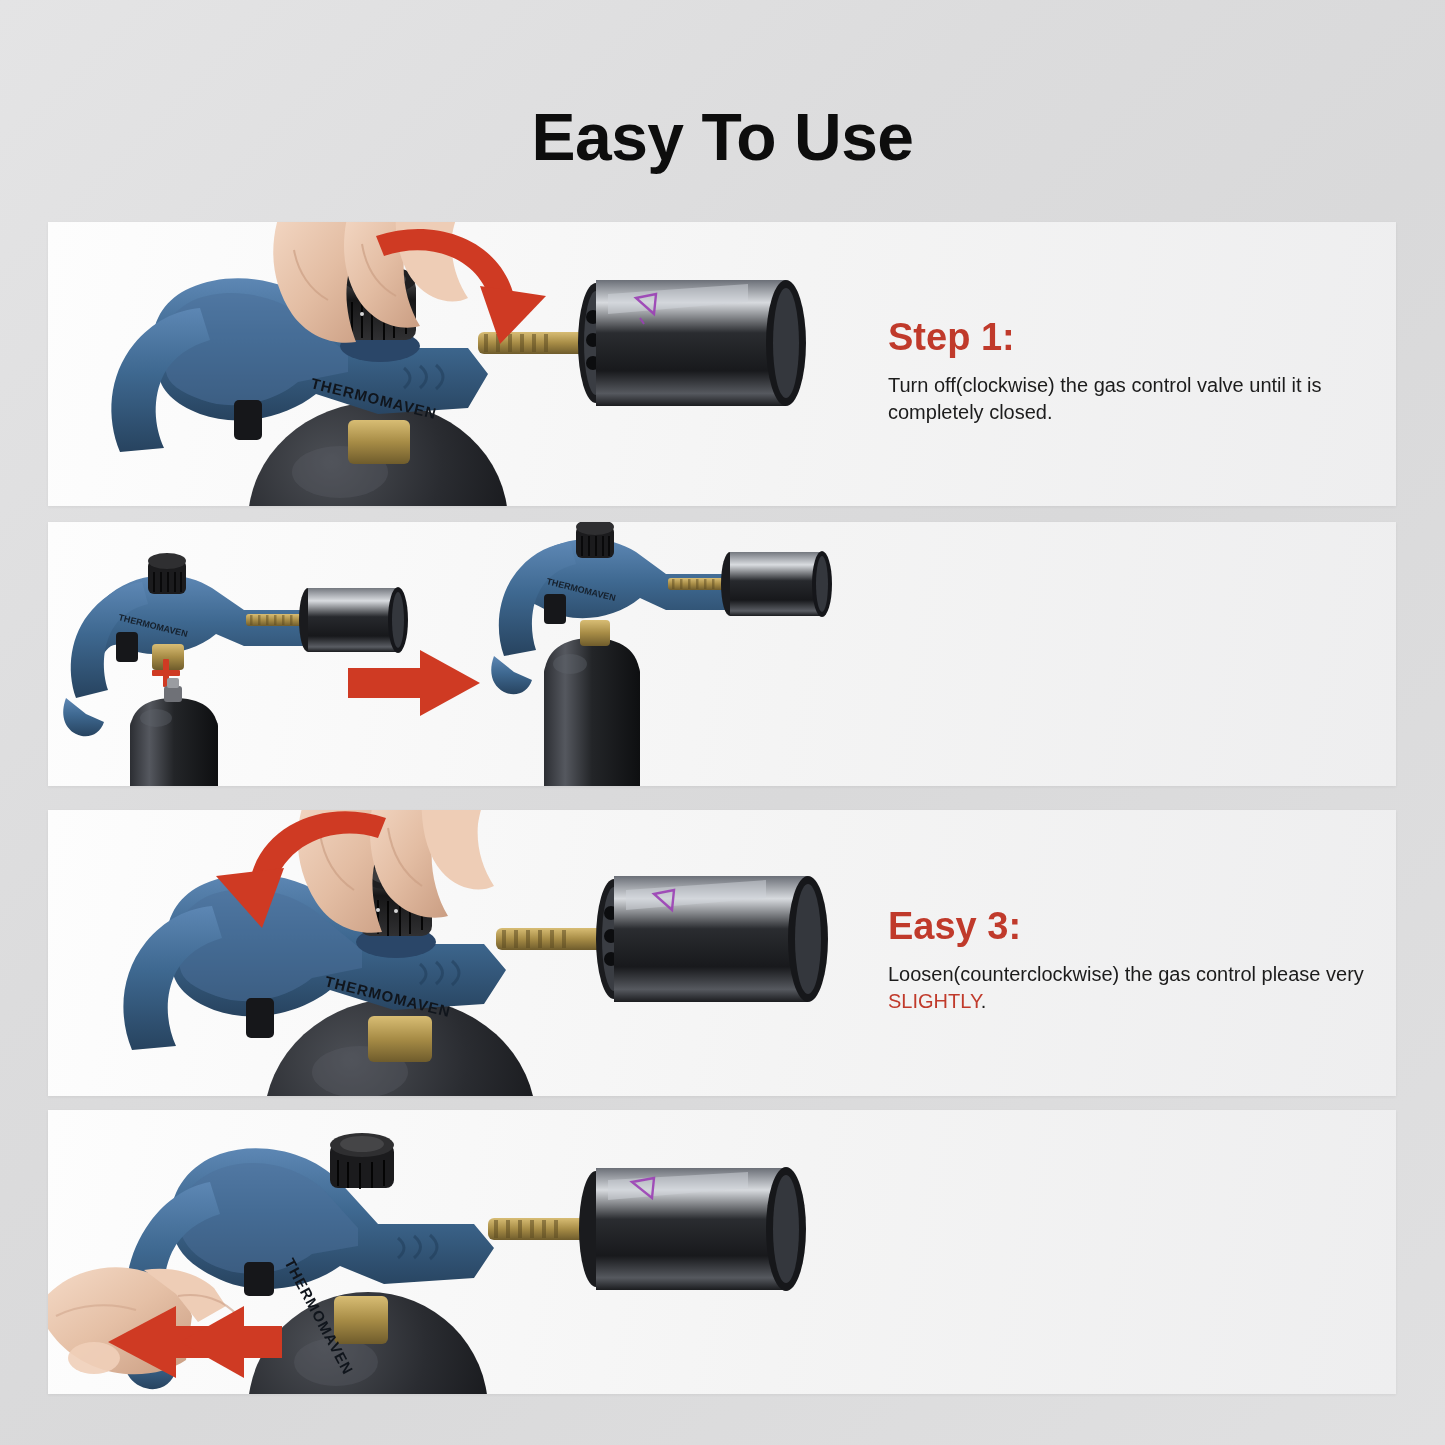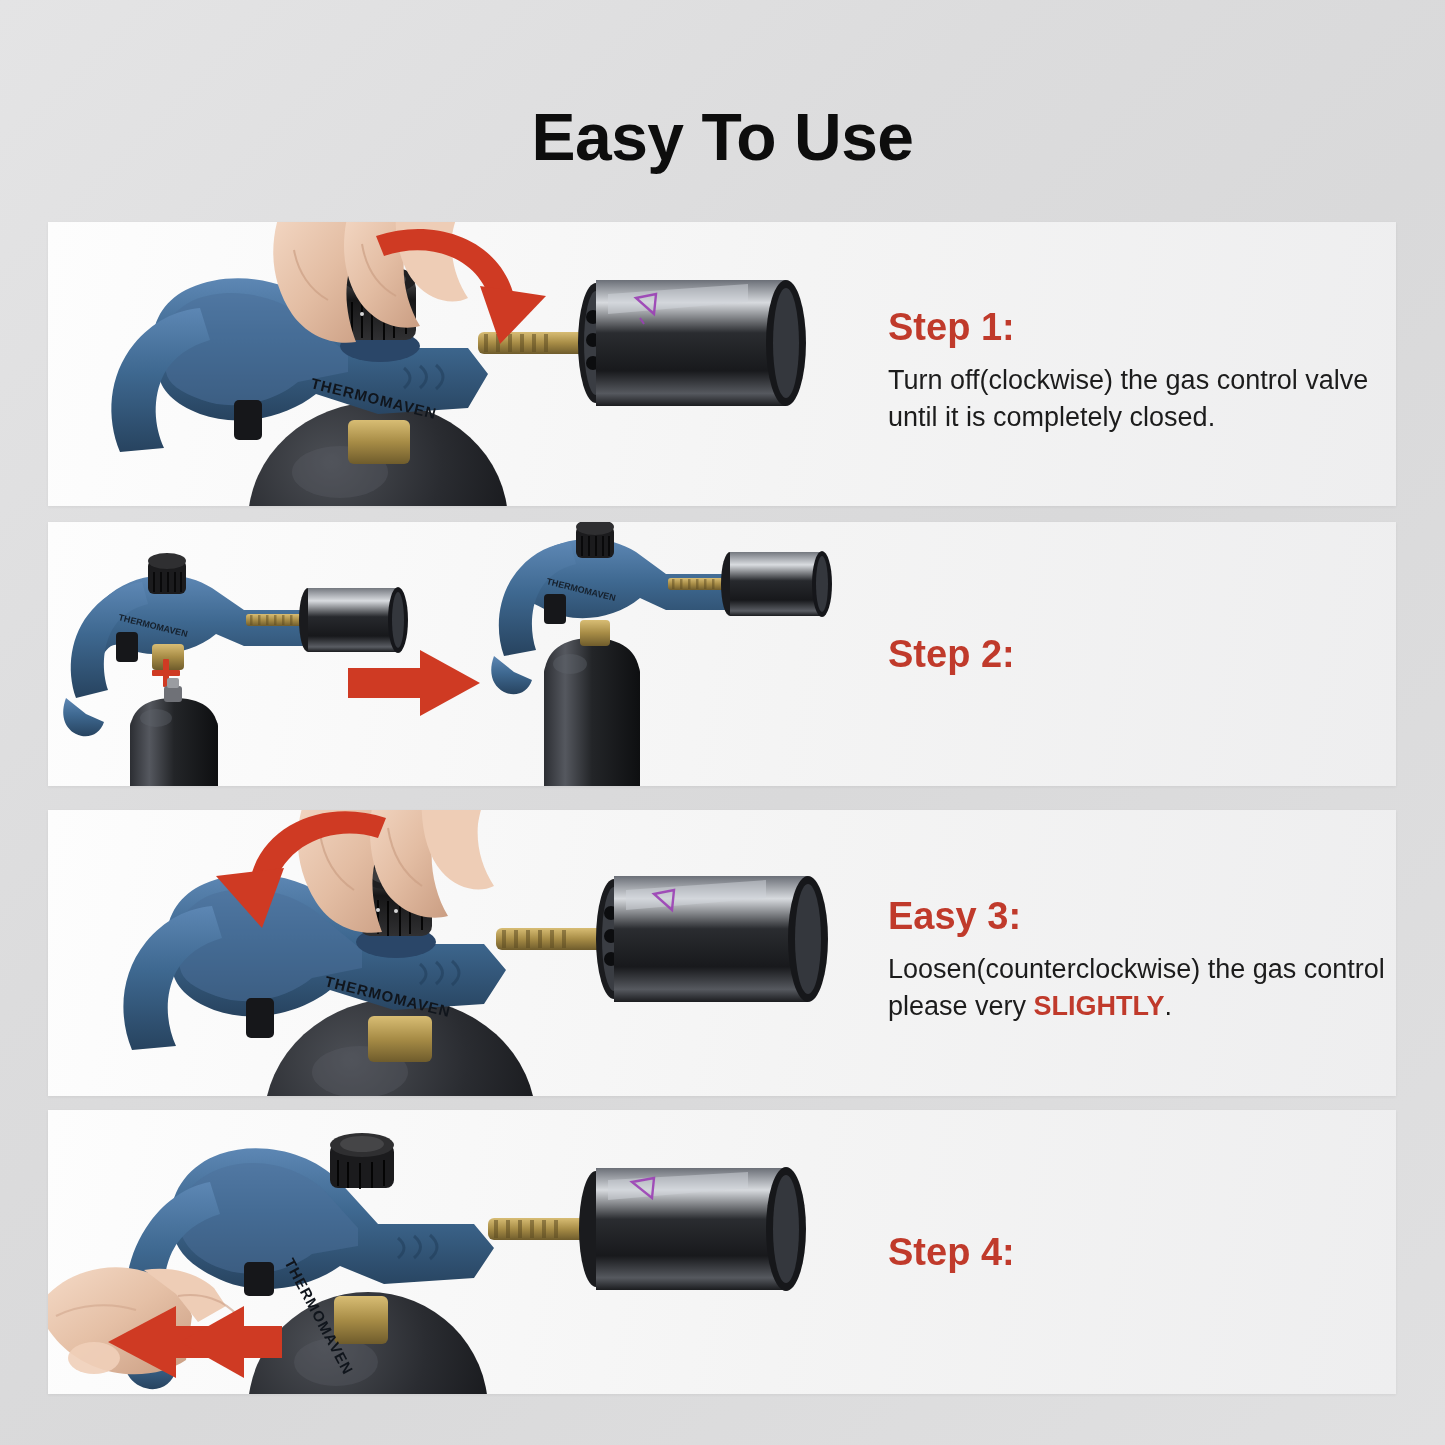--- a/index.html
+++ b/index.html
@@ -34,23 +34,23 @@
   .photo-3{width:830px;}
   .photo-4{width:830px;}
 
   
   .txt{position:absolute;left:840px;top:0;width:500px;height:100%;
        display:flex;flex-direction:column;justify-content:center;}
   .step-head{
     font-size:38px;font-weight:bold;color:#c03a2b;margin:16px 0 14px 0;line-height:1.05;
   }
   .step-body{
-    font-size:27px;color:#1c1c1c;line-height:1.36;margin:0;font-weight:400;
+    font-size:20px;color:#1c1c1c;line-height:1.36;margin:0;font-weight:400;
   }
-  .hl{color:#c03a2b;font-weight:bold;}
+  .hl{color:#c03a2b;font-weight:normal;}
 
   
   .scene{position:absolute;left:0;top:0;width:100%;height:100%;}
   .scene svg{display:block;width:100%;height:100%;}
 </style>
 </head>
 <body>
 
 <div class="page">
 
@@ -313,21 +313,20 @@
               </g>
             <ellipse cx="682" cy="62" rx="9" ry="32" fill="#1a1b1e"></ellipse>
             <rect x="682" y="30" width="92" height="64" fill="url(#chrome2)"></rect>
             <ellipse cx="774" cy="62" rx="10" ry="33" fill="#15161a"></ellipse>
             <ellipse cx="774" cy="62" rx="6" ry="28" fill="#34373d"></ellipse>
           </g>
         </svg>
       </div>
     </div>
     <div class="txt">
-      <div class="step-head">Step 2:</div>
     </div>
   </div>
 
   <div class="band band-3">
     <div class="photo photo-3">
       <div class="scene">
         <svg viewBox="0 0 830 286" preserveAspectRatio="xMidYMid meet">
           <defs>
             <linearGradient id="blue3" x1="0" y1="0" x2="0" y2="1">
               <stop offset="0" stop-color="#5d87b4"></stop>
@@ -558,17 +557,16 @@
 
           <g fill="#cf3a23">
             <rect x="122" y="216" width="112" height="32"></rect>
             <path d="M132 232 L196 196 L196 268 Z"></path>
             <path d="M60 232 L128 196 L128 268 Z"></path>
           </g>
         </svg>
       </div>
     </div>
     <div class="txt">
-      <div class="step-head">Step 4:</div>
     </div>
   </div>
 
 </div>
 
 </body></html>

